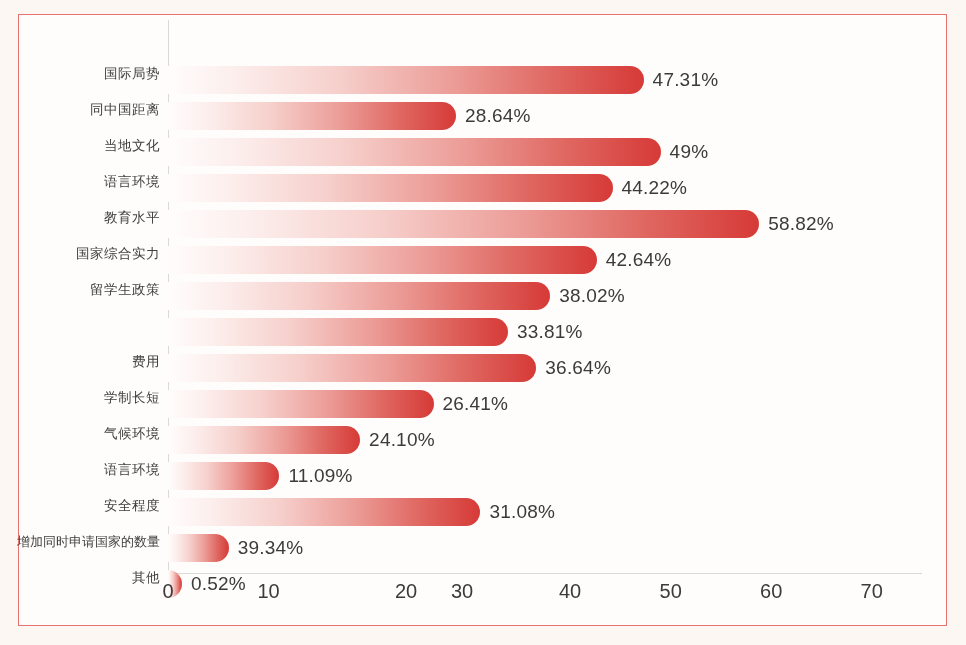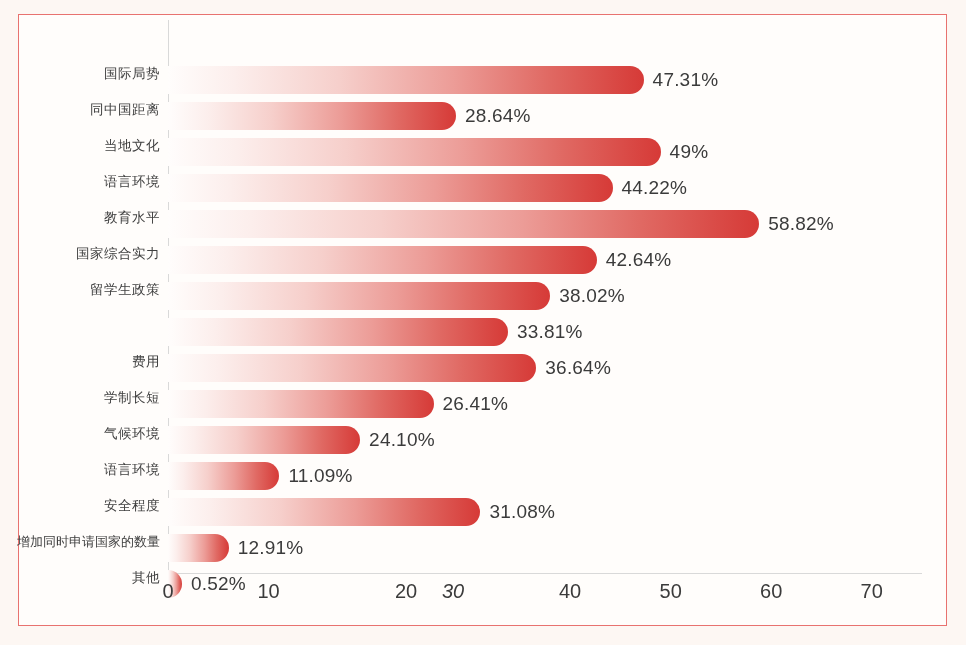--- a/index.html
+++ b/index.html
@@ -225,35 +225,35 @@
         <div class="cat-label" style="right: auto; left: -160px; width: 152px;">安全程度</div>
         <div class="bar-wrap">
           <div class="bar" style="width: 312.458px;"></div>
           <div class="value-label">31.08%</div>
         </div>
       </div>
       <div class="bar-row" style="top: 481px;">
         <div class="cat-label small" style="right: auto; left: -160px; width: 152px;">增加同时申请国家的数量</div>
         <div class="bar-wrap">
           <div class="bar" style="width: 60.8227px;"></div>
-          <div class="value-label">12.91%</div>
+          <div class="value-label">39.34%</div>
         </div>
       </div>
       <div class="bar-row" style="top: 517px;">
         <div class="cat-label" style="right: auto; left: -160px; width: 152px;">其他</div>
         <div class="bar-wrap">
           <div class="bar tiny" style="width: 14px;"></div>
           <div class="value-label">0.52%</div>
         </div>
       </div>
     </div>
 
   <div id="x-ticks">
       <div class="x-tick" style="left: 0px;">0</div>
       <div class="x-tick" style="left: 100.533px;">10</div>
       <div class="x-tick" style="left: 201.067px; margin-left: 37px;">20</div>
-      <div class="x-tick" style="left: 285px; font-style: italic;">30</div>
+      <div class="x-tick" style="left: 294px;">30</div>
       <div class="x-tick" style="left: 402.133px;">40</div>
       <div class="x-tick" style="left: 502.667px;">50</div>
       <div class="x-tick" style="left: 603.2px;">60</div>
       <div class="x-tick" style="left: 703.733px;">70</div>
     </div>
 </div>
 
 </body></html>

